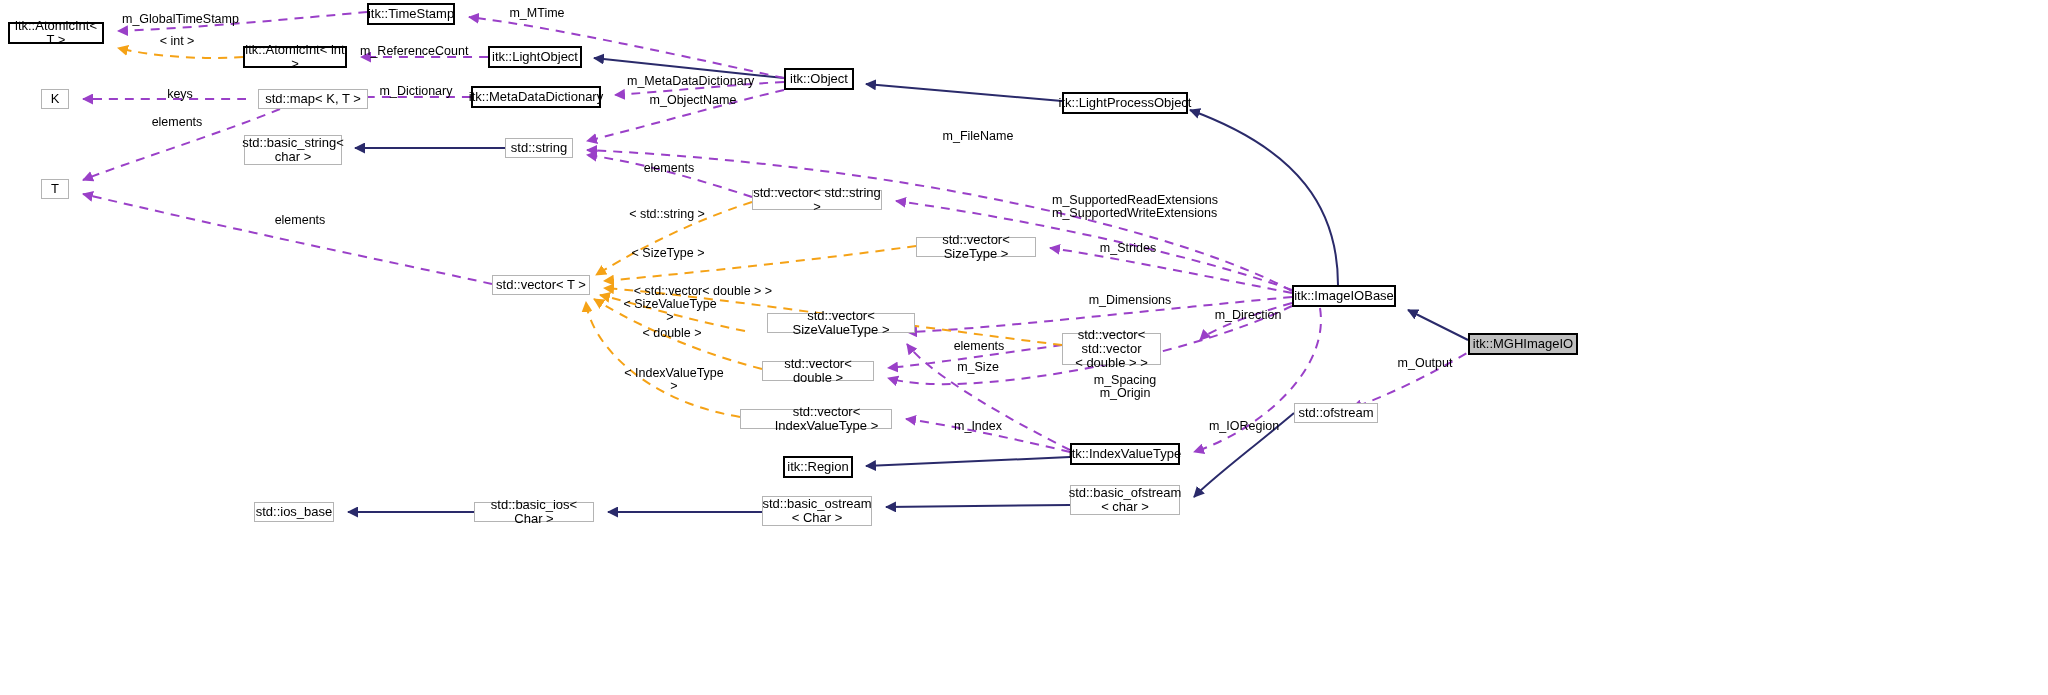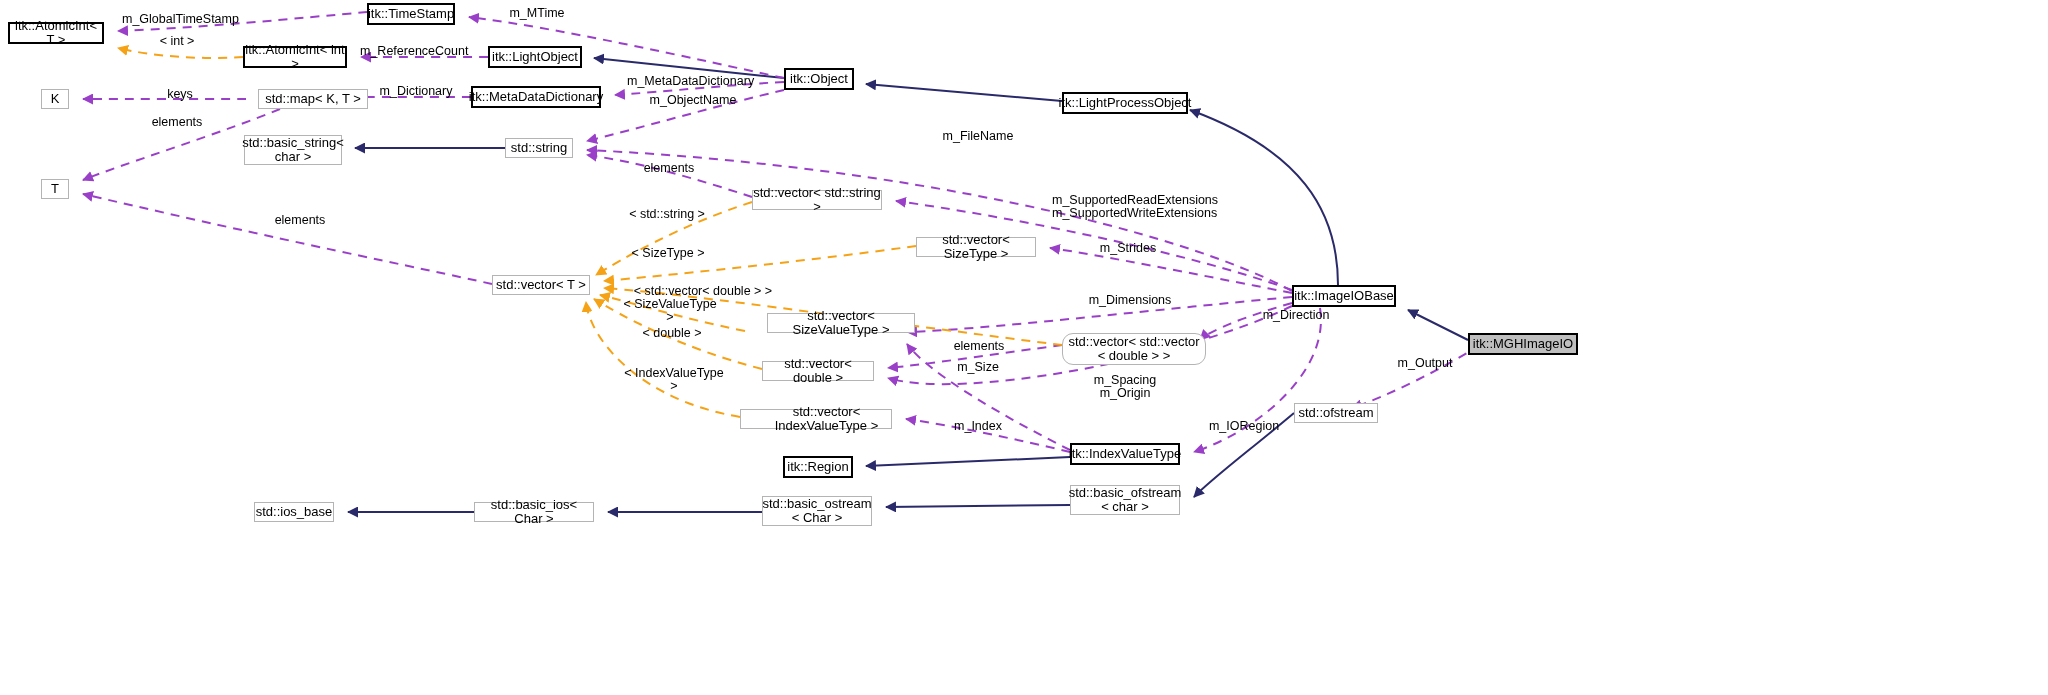--- a/index.html
+++ b/index.html
@@ -121,21 +121,21 @@
       <div class="node tmpl" style="left: 244px; top: 135px; width: 98px; height: 30px;">std::basic_string&lt;
 char &gt;</div>
       <div class="node tmpl" style="left: 505px; top: 138px; width: 68px; height: 20px;">std::string</div>
       <div class="node tmpl" style="left: 41px; top: 179px; width: 28px; height: 20px;">T</div>
       <div class="node tmpl" style="left: 752px; top: 190px; width: 130px; height: 20px;">std::vector&lt; std::string &gt;</div>
       <div class="node tmpl" style="left: 916px; top: 237px; width: 120px; height: 20px;">std::vector&lt; SizeType &gt;</div>
       <div class="node tmpl" style="left: 492px; top: 275px; width: 98px; height: 20px;">std::vector&lt; T &gt;</div>
       <div class="node itk" style="left: 1292px; top: 285px; width: 104px; height: 22px;">itk::ImageIOBase</div>
       <div class="node tmpl" style="left: 745px; top: 313px; width: 148px; height: 20px; margin-left: 22px;">std::vector&lt; SizeValueType &gt;</div>
       <div class="node cur" style="left: 1468px; top: 333px; width: 110px; height: 22px;">itk::MGHImageIO</div>
-      <div class="node tmpl" style="left: 1062px; top: 333px; width: 144px; height: 32px; border-radius: 11px;">std::vector&lt; std::vector
+      <div class="node tmpl" style="left: 1062px; top: 333px; width: 99px; height: 32px;">std::vector&lt; std::vector
 &lt; double &gt; &gt;</div>
       <div class="node tmpl" style="left: 762px; top: 361px; width: 112px; height: 20px;">std::vector&lt; double &gt;</div>
       <div class="node tmpl" style="left: 1294px; top: 403px; width: 84px; height: 20px;">std::ofstream</div>
       <div class="node tmpl" style="left: 740px; top: 409px; width: 152px; height: 20px; padding-left: 21px;">std::vector&lt; IndexValueType &gt;</div>
       <div class="node itk" style="left: 1070px; top: 443px; width: 110px; height: 22px;">itk::IndexValueType</div>
       <div class="node itk" style="left: 783px; top: 456px; width: 70px; height: 22px;">itk::Region</div>
       <div class="node tmpl" style="left: 1070px; top: 485px; width: 110px; height: 30px;">std::basic_ofstream
 &lt; char &gt;</div>
       <div class="node tmpl" style="left: 762px; top: 496px; width: 110px; height: 30px;">std::basic_ostream
 &lt; Char &gt;</div>
@@ -156,21 +156,21 @@
       <div class="elabel" style="left: 640px; top: 162px; width: 58px;">elements</div>
       <div class="elabel" style="left: 626px; top: 208px; width: 82px;">&lt; std::string &gt;</div>
       <div class="elabel" style="left: 1052px; top: 194px; width: 142px;">m_SupportedReadExtensions
 m_SupportedWriteExtensions</div>
       <div class="elabel" style="left: 271px; top: 214px; width: 58px;">elements</div>
       <div class="elabel" style="left: 1097px; top: 242px; width: 62px;">m_Strides</div>
       <div class="elabel" style="left: 630px; top: 247px; width: 76px;">&lt; SizeType &gt;</div>
       <div class="elabel" style="left: 626px; top: 285px; width: 154px;">&lt; std::vector&lt; double &gt; &gt;</div>
       <div class="elabel" style="left: 1086px; top: 294px; width: 88px;">m_Dimensions</div>
       <div class="elabel" style="left: 620px; top: 298px; width: 100px;">&lt; SizeValueType &gt;</div>
-      <div class="elabel" style="left: 1212px; top: 309px; width: 72px; margin-left: 48px;">m_Direction</div>
+      <div class="elabel" style="left: 1212px; top: 309px; width: 72px;">m_Direction</div>
       <div class="elabel" style="left: 639px; top: 327px; width: 66px;">&lt; double &gt;</div>
       <div class="elabel" style="left: 950px; top: 340px; width: 58px;">elements</div>
       <div class="elabel" style="left: 954px; top: 361px; width: 48px;">m_Size</div>
       <div class="elabel" style="left: 620px; top: 367px; width: 108px;">&lt; IndexValueType &gt;</div>
       <div class="elabel" style="left: 1090px; top: 374px; width: 70px;">m_Spacing
 m_Origin</div>
       <div class="elabel" style="left: 1396px; top: 357px; width: 58px;">m_Output</div>
       <div class="elabel" style="left: 952px; top: 420px; width: 52px;">m_Index</div>
       <div class="elabel" style="left: 1208px; top: 420px; width: 72px;">m_IORegion</div>
     </div>

